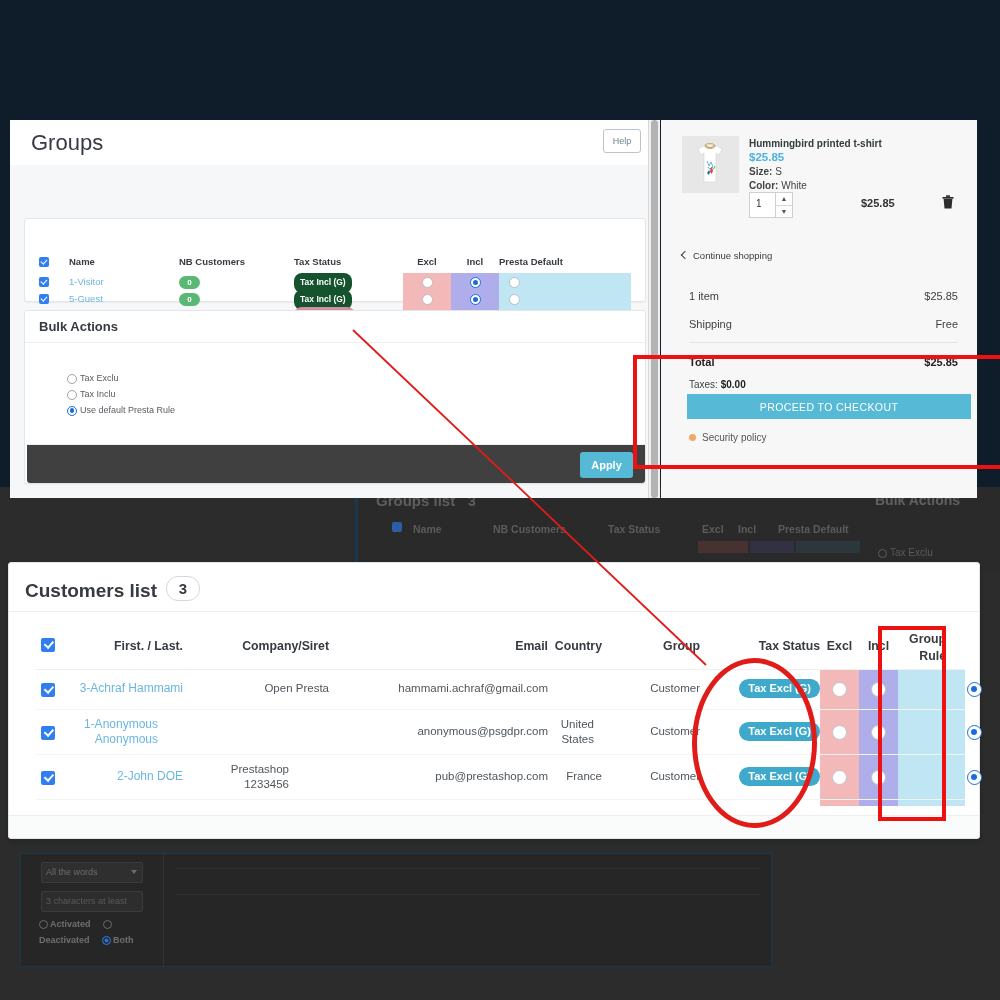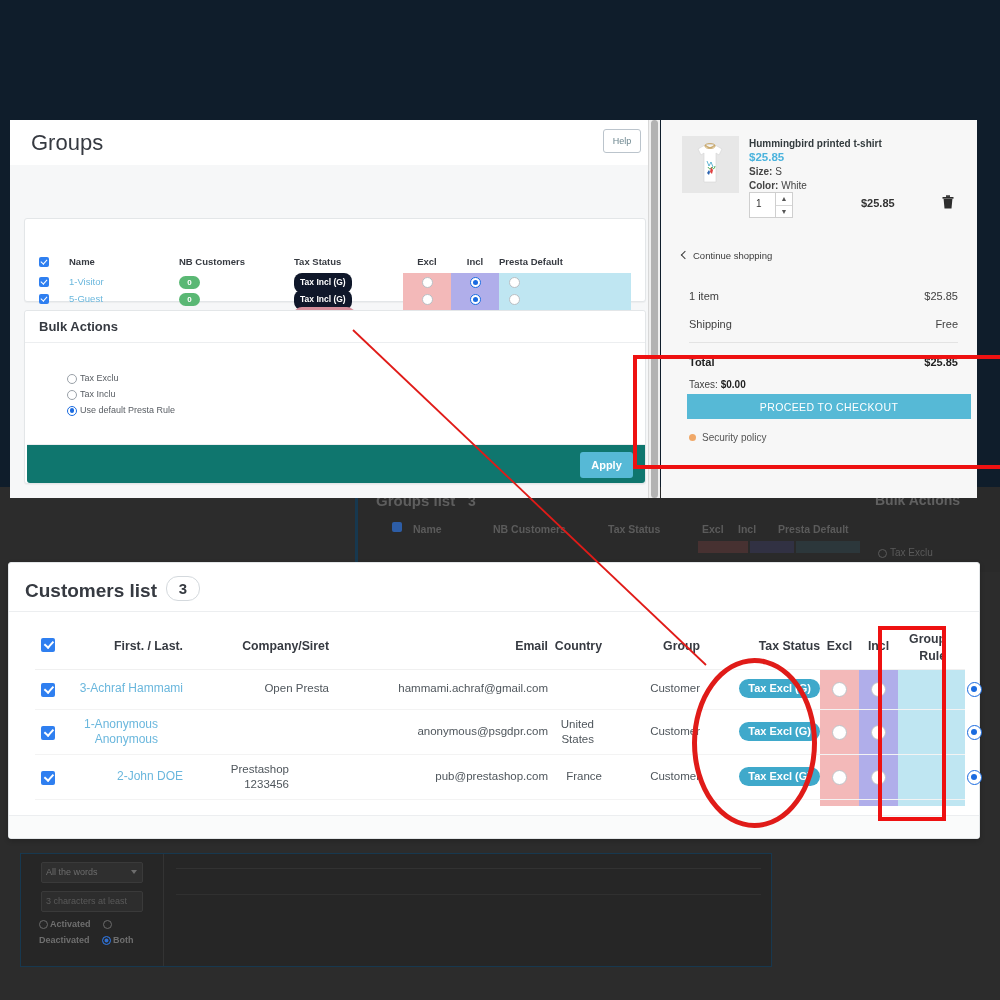--- a/index.html
+++ b/index.html
@@ -99,38 +99,38 @@
     display:inline-block;width:10px;height:10px;background:#2f7ff0;border-radius:2px;position:relative;vertical-align:middle;
   }
   .cbx:after{content:"";position:absolute;left:3px;top:1px;width:2.5px;height:5px;border:solid #fff;border-width:0 1.6px 1.6px 0;transform:rotate(42deg);}
   .badge-num{
     display:inline-block;min-width:13px;height:13px;padding:0 4px;border-radius:7px;background:#5ab874;color:#fff;
     font-size:8px;font-weight:700;line-height:13px;text-align:center;
   }
   .badge-tax{
     display:inline-block;padding:1px 6px 2px;border-radius:8px;font-size:8.5px;font-weight:700;color:#fff;
   }
-  .badge-tax.incl{background:#0f172a;}
+  .badge-tax.incl{background:#14532d;}
   .badge-tax.excl{background:#d58e9b;}
   .zone-excl{position:absolute;background:#f3b9b9;}
   .zone-incl{position:absolute;background:#b0aeea;}
   .zone-pd{position:absolute;background:#bfe6f2;}
   .radio{
     display:inline-block;width:9px;height:9px;border:1px solid #b9bfc4;border-radius:50%;background:#fff;position:relative;vertical-align:middle;
   }
   .radio.on{border-color:#1a6be0;}
   .radio.on:after{content:"";position:absolute;left:2px;top:2px;width:5px;height:5px;border-radius:50%;background:#1a6be0;}
 
   
   #bulk-card{left:14px;top:145px;width:620px;height:172px;}
   .bulk-opt{position:absolute;left:42px;font-size:9px;color:#585d63;}
   .bulk-rad{display:inline-block;width:8px;height:8px;border:1px solid #9aa1a8;border-radius:50%;background:#fff;position:relative;margin-right:3px;vertical-align:middle;}
   .bulk-rad.on{border-color:#1a6be0;}
   .bulk-rad.on:after{content:"";position:absolute;left:1.5px;top:1.5px;width:4.5px;height:4.5px;border-radius:50%;background:#1a6be0;}
-  .bulk-foot{position:absolute;left:2px;right:0;bottom:0;height:38px;border-top:1px solid #eceef0;background:#0f766e;border-radius:0 0 3px 3px;}
+  .bulk-foot{position:absolute;left:2px;right:0;bottom:0;height:38px;border-top:1px solid #eceef0;background:#404040;border-radius:0 0 3px 3px;}
   .apply-btn{
     position:absolute;right:12px;top:7px;width:53px;height:26px;background:#56b9d6;color:#fff;border:none;border-radius:3px;
     font-size:11px;font-weight:700;cursor:pointer;
   }
 
   
   .gw-scroll{position:absolute;left:648px;top:120px;width:11px;height:378px;background:#f0f0f0;border-left:1px solid #d8d8d8;}
   .gw-scroll .thumb{position:absolute;left:2px;top:0;width:7px;height:378px;background:#b3b3b3;border-radius:4px;}
 
   

